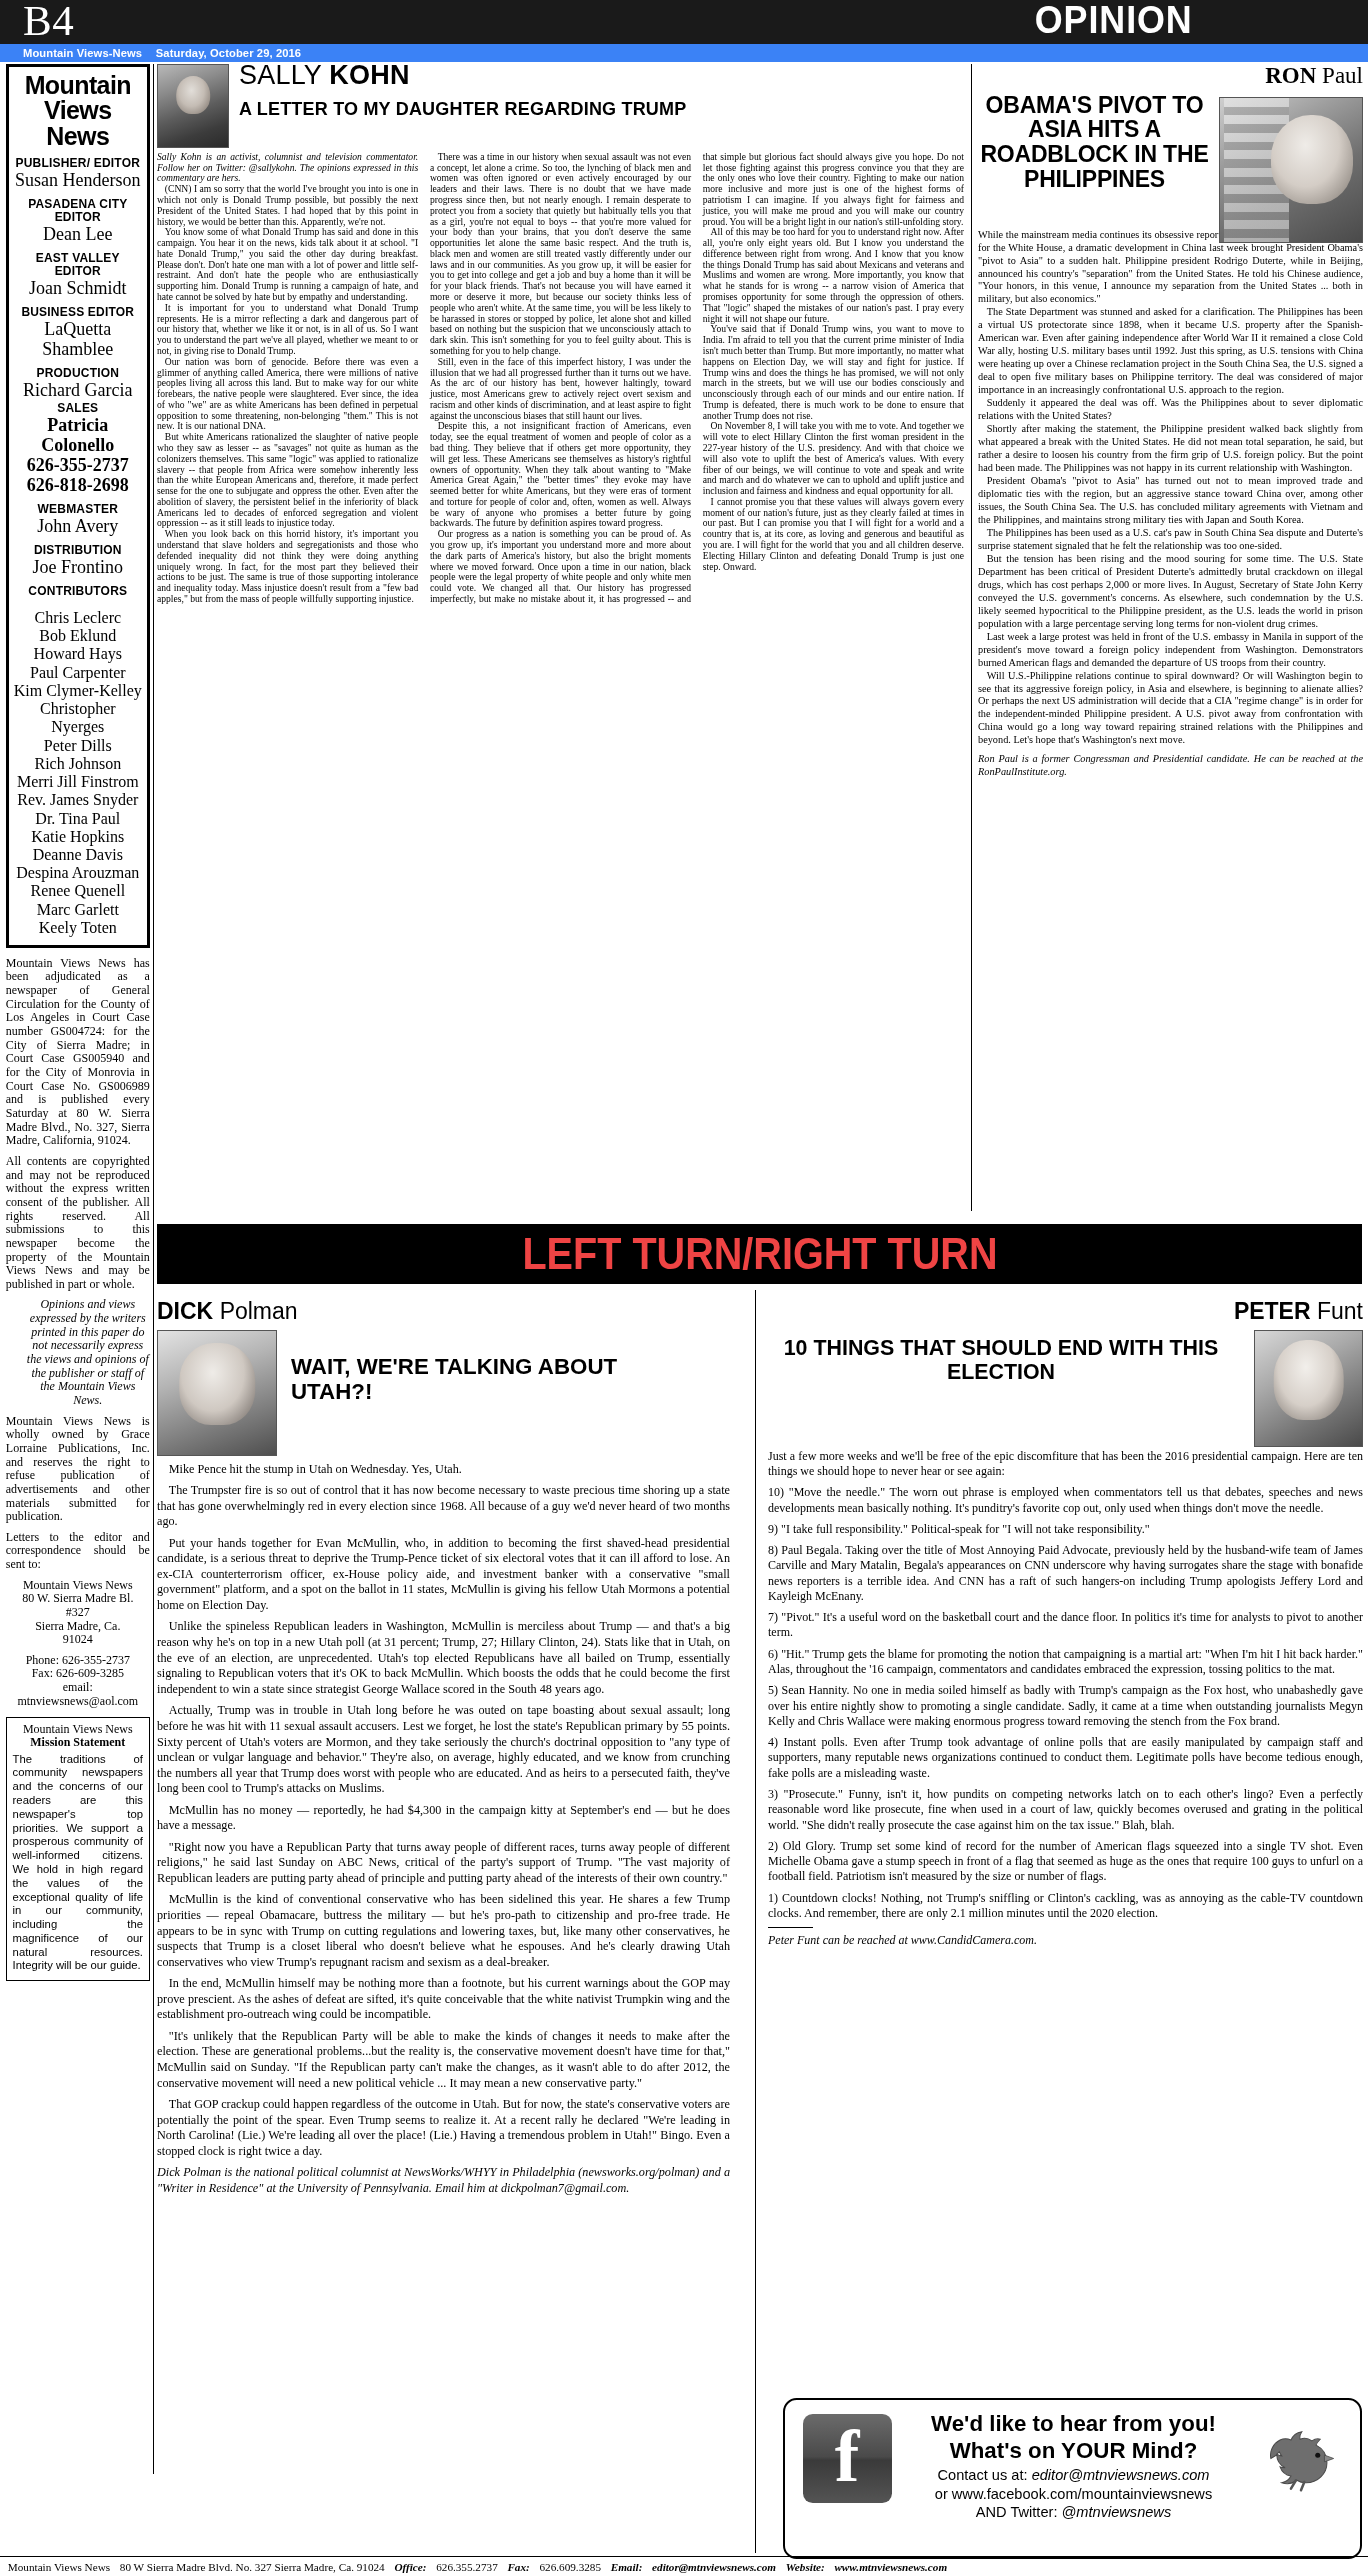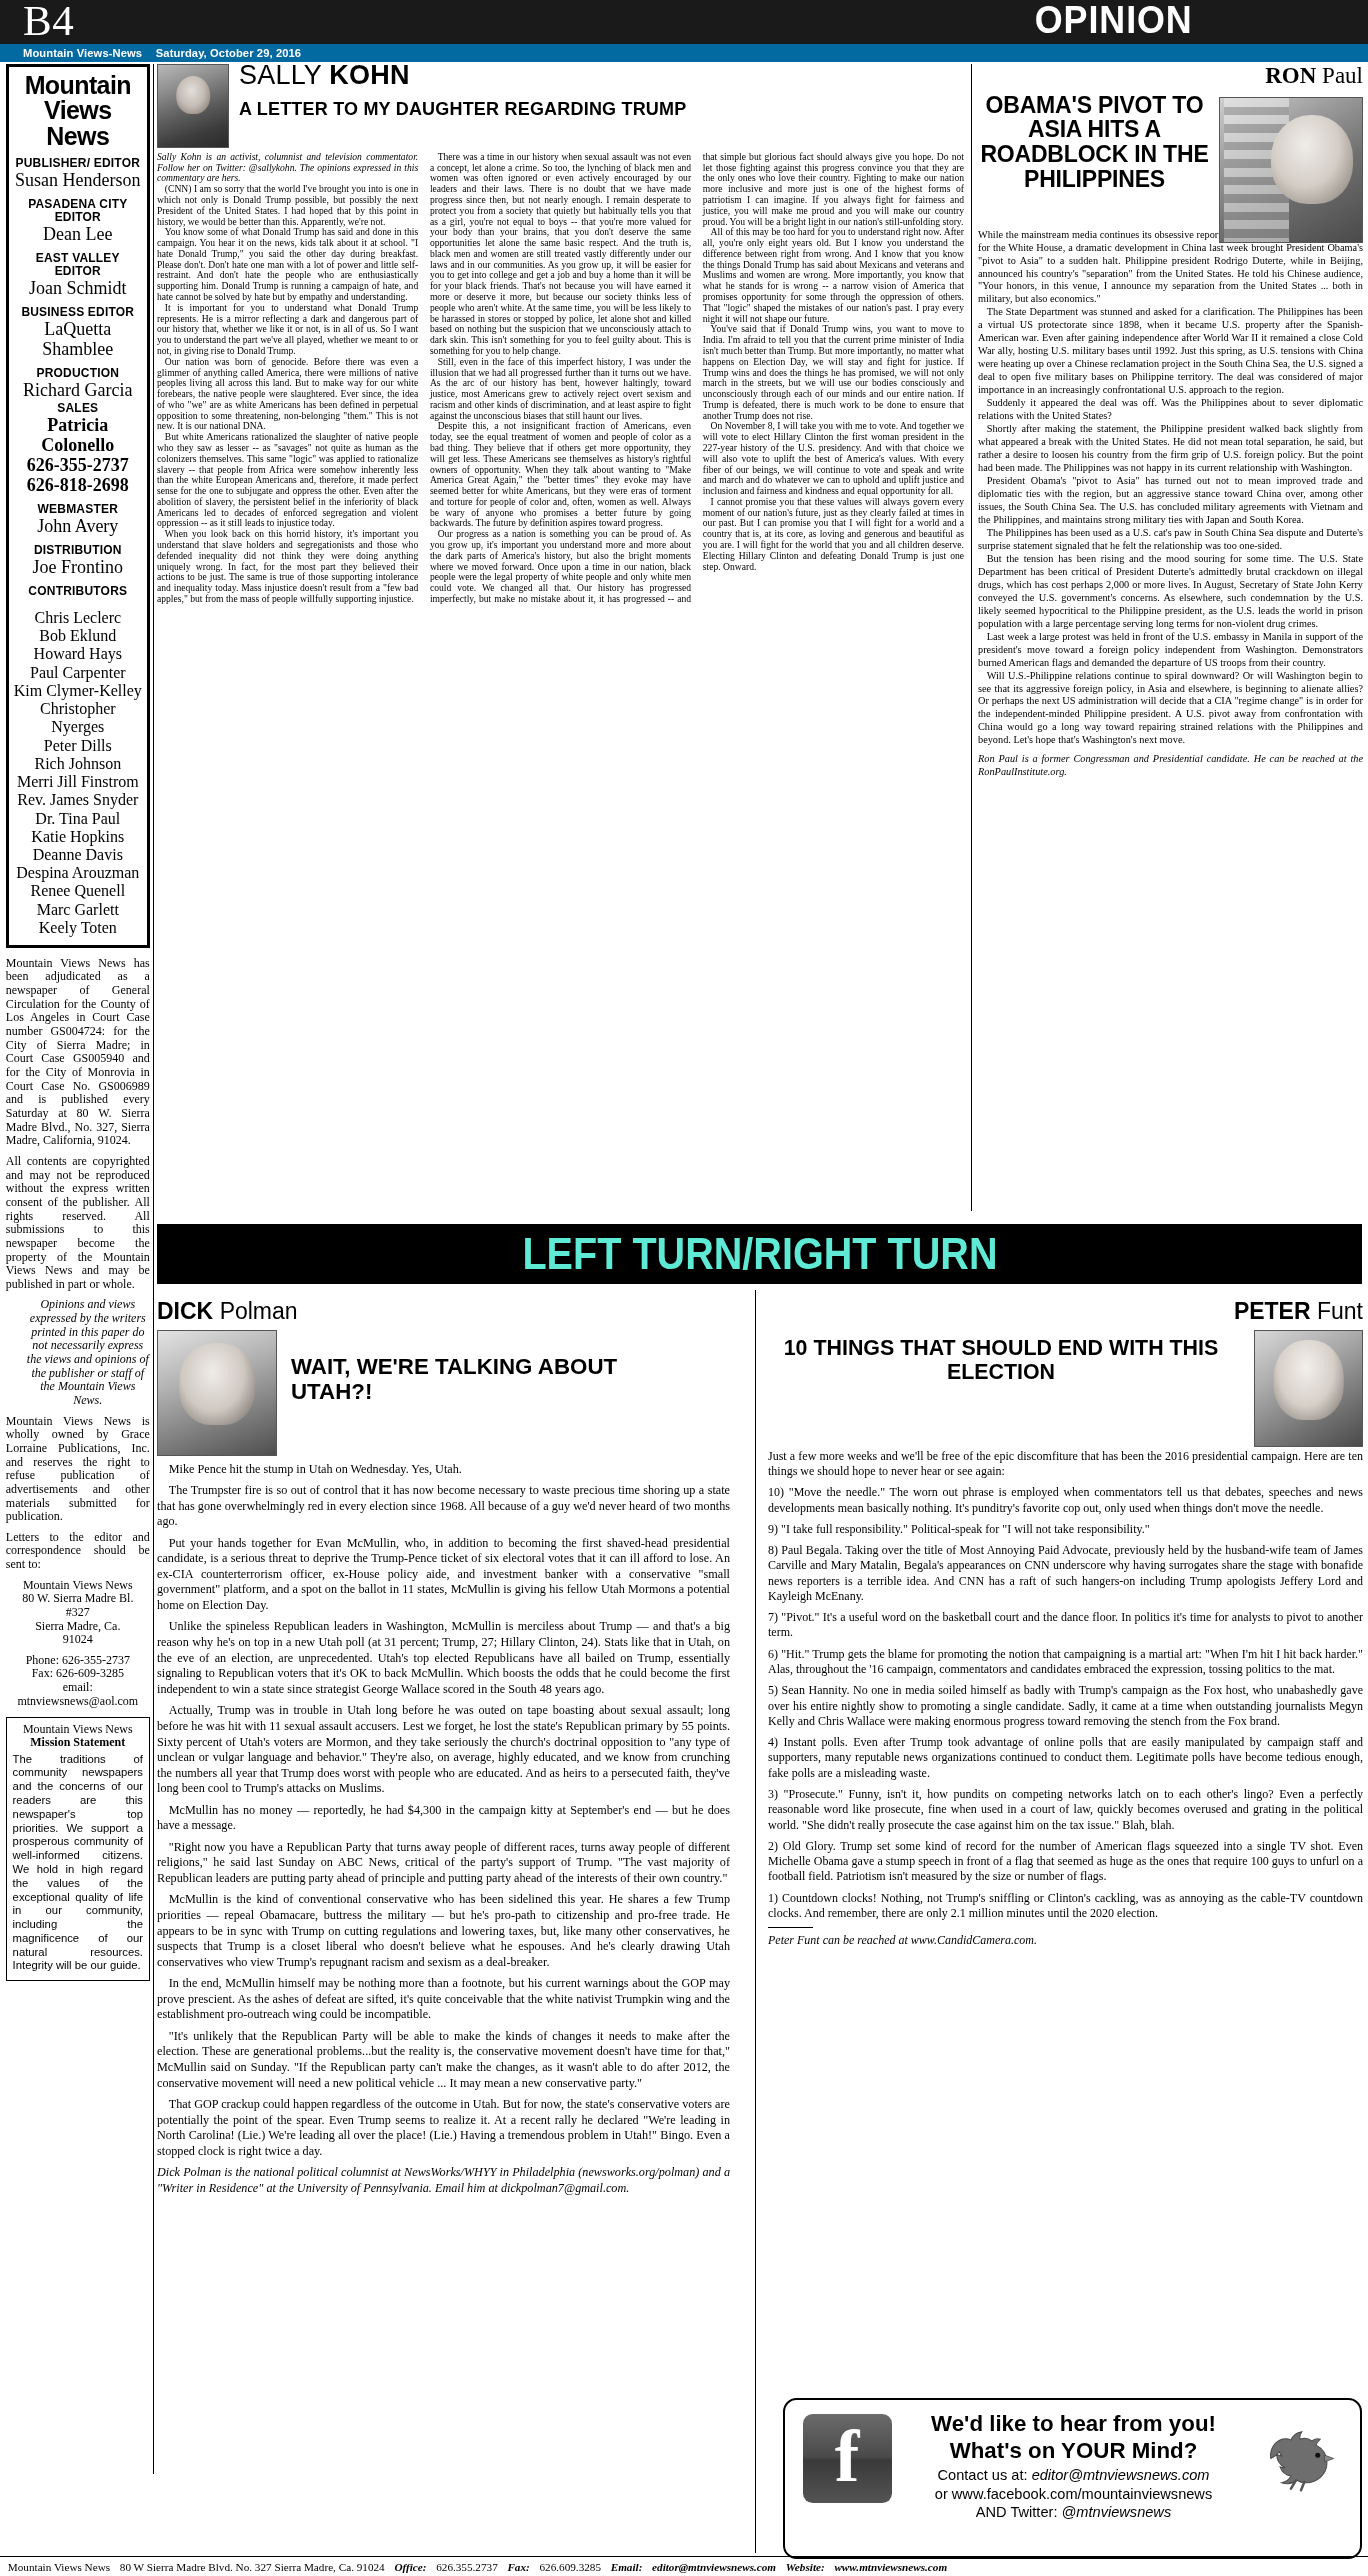--- a/index.html
+++ b/index.html
@@ -23,21 +23,21 @@
     font-size:43px; font-weight:400; letter-spacing:0.5px;
   }
   .topbar .opinion {
     position:absolute; right:175px; top:-1.9px;
     font-family:"Liberation Sans", sans-serif;
     font-size:39px; font-weight:700; letter-spacing:1px;
     transform:scaleX(0.92); transform-origin:right top;
   }
   .datebar {
     position:absolute; left:0; top:44px; width:1368px; height:17.5px;
-    background:#0369a1; color:#fff;
+    background:#3b82f6; color:#fff;
     font-family:"Liberation Sans", sans-serif;
     font-size:11.2px; font-weight:700;
     display:flex; align-items:center; gap:13.6px; padding-left:23px;
     letter-spacing:0.1px;
   }
 
   
   .page {
     position:absolute; left:0; top:64px; width:1368px; height:2488px;
   }
@@ -163,21 +163,21 @@
     font-family:"Liberation Serif", serif;
     font-size:10.3px; line-height:1.26; text-align:justify; margin-top:7.8px;
   }
   .paul-body p { text-indent:8.7px; }
   .paul-body p.noind { text-indent:0; }
   .paul-body p.ital { font-style:italic; text-indent:0; margin-top:5.8px; }
 
   
   .ltrt {
     position:absolute; left:157px; top:1160px; width:1205px; height:60px;
-    background:#000; color:#5eead4;
+    background:#000; color:#ef4444;
     display:flex; align-items:center; justify-content:center;
   }
   .ltrt span {
     font-family:"Liberation Sans", sans-serif;
     font-weight:700; font-size:45px; letter-spacing:0px;
     transform:scaleX(.88);
   }
 
   
   .polman { position:absolute; left:157px; top:1236px; width:573px; }

